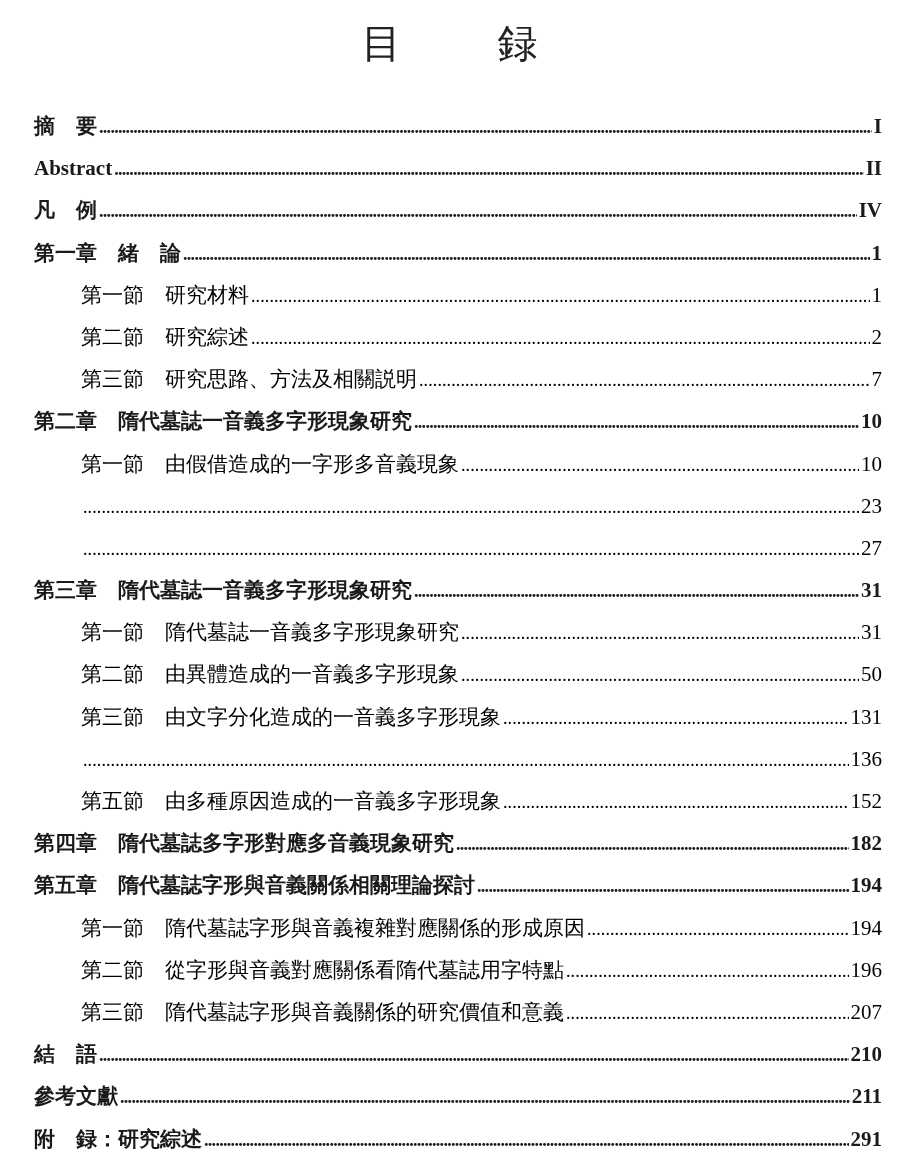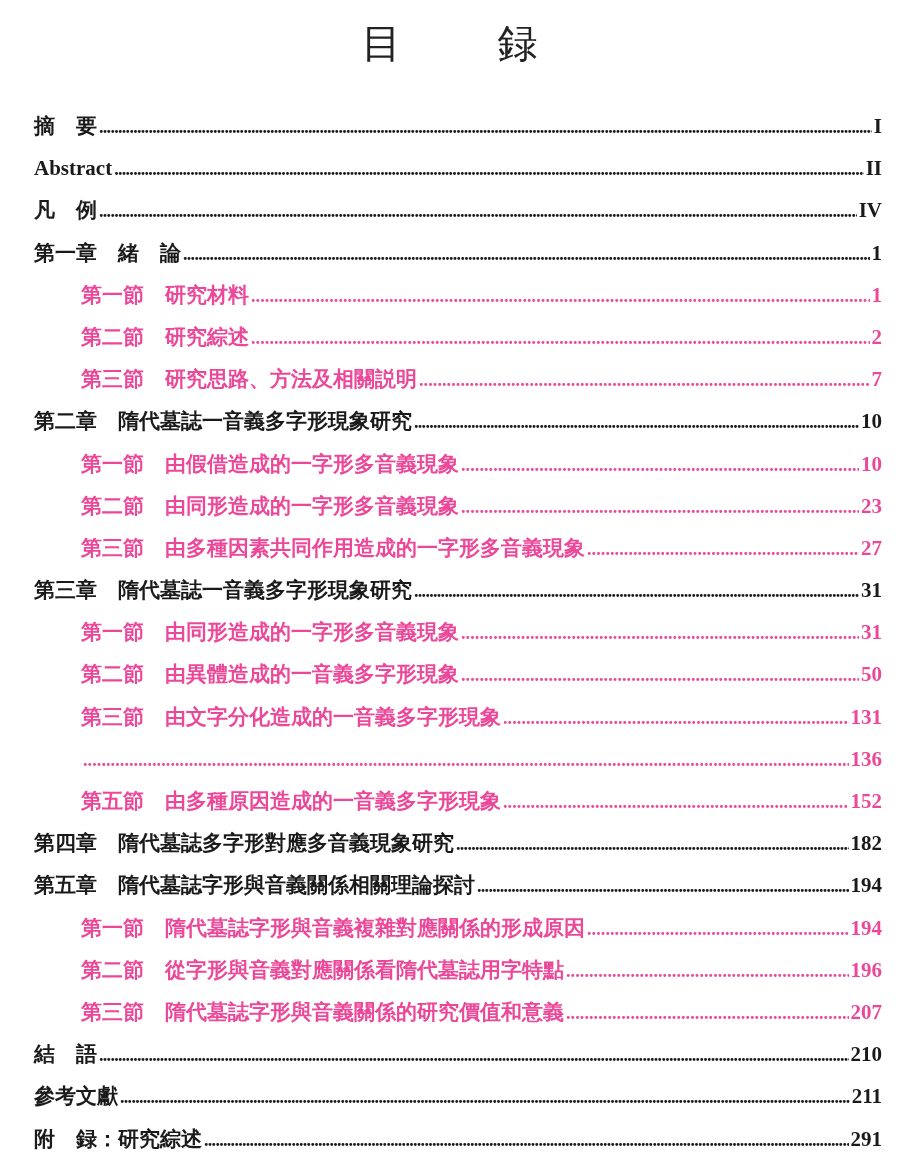--- a/index.html
+++ b/index.html
@@ -4,21 +4,21 @@
 <style>
   html, body { margin: 0; padding: 0; background: #ffffff; }
   body { width: 911px; height: 1164px; position: relative; overflow: hidden;
          font-family: "DejaVu Serif", "Liberation Serif", serif; color: #1a1a1a; }
   .title { position: absolute; top: 16px; left: 0; width: 911px; text-align: center;
            font-family: "DejaVu Sans", sans-serif; font-size: 40px; letter-spacing: 28px;
            padding-left: 16px; box-sizing: border-box; color: #222; }
   .toc { position: absolute; top: 105px; left: 34px; width: 848px; }
   .row { display: flex; align-items: baseline; height: 42.2px; line-height: 42.2px; font-size: 21px; }
   .row.level-1 { font-weight: bold; font-family: "DejaVu Sans", "Liberation Sans", sans-serif; }
-  .row.level-2 { padding-left: 47px; font-weight: bold; color: #ec4899; font-family: "DejaVu Serif", serif; }
+  .row.level-2 { padding-left: 47px; font-weight: normal; color: #000000; font-family: "DejaVu Serif", serif; }
   .label { white-space: pre; flex: 0 0 auto; }
   .row.level-1 .label.latin { font-family: "Liberation Serif", serif; }
   .leader { flex: 1 1 auto; overflow: hidden; white-space: nowrap; margin: 0 2px; letter-spacing: 1px;
             font-family: "Liberation Serif", serif; font-size: 18px; }
   .leader::before { content: ". . . . . . . . . . . . . . . . . . . . . . . . . . . . . . . . . . . . . . . . . . . . . . . . . . . . . . . . . . . . . . . . . . . . . . . . . . . . . . . . . . . . . . . . . . . . . . . . . . . . . . . . . . . . . . . . . . . . . . . . . . . . . . . . . . . . . . . . . . . . . . . . . . . . . . . . . . . . . . . . . . . . . . . . . . . . . . . . . . . . . . . . . . . . . . . . . . . . . . . . . . . . . . . . . . . . . . . . . . . . ";
                     letter-spacing: -2.2px; }
   .row.level-1 .leader::before { letter-spacing: -2.6px; }
   .page { flex: 0 0 auto; font-family: "Liberation Serif", serif; font-size: 21px; }
   .row.level-1 .page { font-weight: bold; }
 </style>
@@ -67,36 +67,34 @@
     <span class="label">第二章　隋代墓誌一音義多字形現象研究</span>
     <span class="leader"></span>
     <span class="page">10</span>
   </div>
   <div class="row level-2">
     <span class="label">第一節　由假借造成的一字形多音義現象</span>
     <span class="leader"></span>
     <span class="page">10</span>
   </div>
   <div class="row level-2">
-    <span class="label">第二節　由同形造成的一字形多音義現象</span>
     <span class="leader"></span>
     <span class="page">23</span>
   </div>
   <div class="row level-2">
-    <span class="label">第三節　由多種因素共同作用造成的一字形多音義現象</span>
     <span class="leader"></span>
     <span class="page">27</span>
   </div>
   <div class="row level-1">
     <span class="label">第三章　隋代墓誌一音義多字形現象研究</span>
     <span class="leader"></span>
     <span class="page">31</span>
   </div>
   <div class="row level-2">
-    <span class="label">第一節　由同形造成的一字形多音義現象</span>
+    <span class="label">第一節　隋代墓誌一音義多字形現象研究</span>
     <span class="leader"></span>
     <span class="page">31</span>
   </div>
   <div class="row level-2">
     <span class="label">第二節　由異體造成的一音義多字形現象</span>
     <span class="leader"></span>
     <span class="page">50</span>
   </div>
   <div class="row level-2">
     <span class="label">第三節　由文字分化造成的一音義多字形現象</span>

